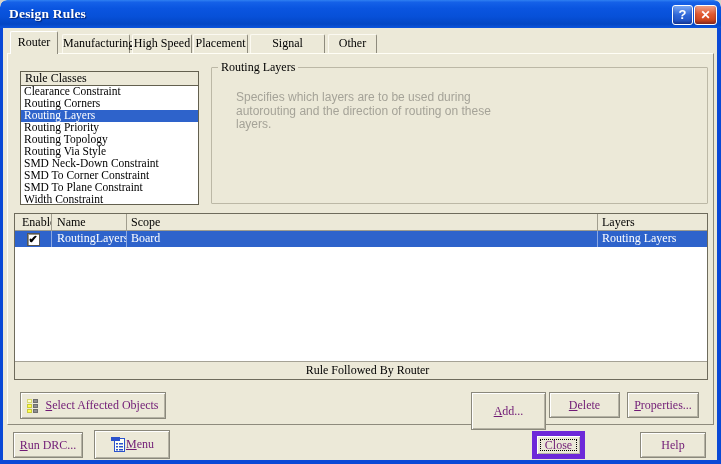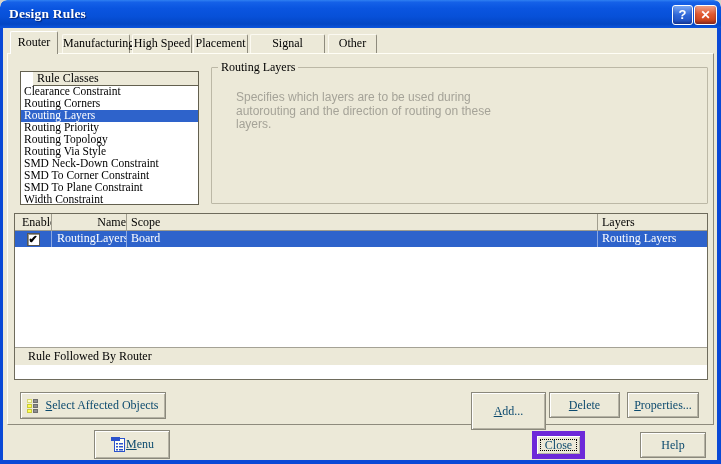--- a/index.html
+++ b/index.html
@@ -58,21 +58,21 @@
     z-index:2;
   }
 
   
   .rule-list{
     position:absolute;left:12px;top:17px;width:179px;height:134px;
     background:#fff;border:1px solid #63604f;
   }
   .rule-list-header{
     height:14px;background:#ece9d8;border-bottom:1px solid #63604f;
-    padding-left:4px;line-height:13px;font-size:12px;margin-left:12px;
+    padding-left:4px;line-height:13px;font-size:12px;
   }
   .rule-item{height:12px;line-height:11.5px;padding-left:3px;font-size:11.5px;white-space:nowrap;cursor:default;}
   .rule-item.sel{background:#2e63cb;color:#fff;}
 
   
   .groupbox{
     position:absolute;left:203px;top:13px;width:497px;height:137px;
     border:1px solid #bcb8a6;border-radius:1px;
   }
   .groupbox-legend{
@@ -85,45 +85,45 @@
   }
 
   
   .rules-table{
     position:absolute;left:6px;top:159px;width:694px;height:167px;
     background:#fff;border:1px solid #6e6b5c;
   }
   .tbl-header{display:flex;height:17px;background:#ece9d8;border-bottom:1px solid #9e9c8e;}
   .tbl-header .th{border-right:1px solid #a19e8f;line-height:16px;font-size:12px;overflow:hidden;}
   .th-enabled{width:37px;padding-left:7px;}
-  .th-name{width:75px;padding-left:5px;text-align:right;}
+  .th-name{width:75px;padding-left:5px;}
   .th-scope{width:471px;padding-left:4px;}
   .th-layers{width:109px;padding-left:4px;border-right:none!important;}
   .tbl-row{display:flex;height:16px;background:#2e63cb;color:#fff;cursor:default;}
   .tbl-row .td{border-right:1px solid rgba(255,255,255,.45);line-height:15px;font-size:12px;overflow:hidden;}
   .td-enabled{width:37px;display:flex;align-items:center;justify-content:center;}
   .td-name{width:75px;padding-left:5px;}
   .td-scope{width:471px;padding-left:4px;}
   .td-layers{width:109px;padding-left:4px;border-right:none!important;}
   .checkbox{
     width:13px;height:13px;background:#fff;border:1px solid #555;
     box-shadow:inset 1px 1px 0 #9a9789;
     color:#000;font-size:11px;line-height:11px;text-align:center;font-weight:bold;cursor:default;
   }
   .tbl-footer{
-    position:absolute;left:0;bottom:14px;width:692px;height:18px;
+    position:absolute;left:0;bottom:0;width:692px;height:18px;
     background:#ece9d8;border-top:1px solid #a5a295;
-    line-height:17px;padding-left:13px;font-size:12px;
+    line-height:17px;padding-left:13px;font-size:12px;text-align:center;
   }
 
   
   .btn{
     position:absolute;background:#ece9d8;border:1px solid #8a887b;
     box-shadow:inset 1px 1px 0 #fff,inset -1px -1px 0 #b5b2a4;
-    font-family:"Liberation Serif","DejaVu Serif",serif;font-size:12px;color:#0c4a6e;
+    font-family:"Liberation Serif","DejaVu Serif",serif;font-size:12px;color:#701a75;
     display:flex;align-items:center;justify-content:center;cursor:default;white-space:nowrap;
   }
   .mn{text-decoration:underline;}
   .btn-select{left:12px;top:338px;width:146px;height:27px;gap:5px;}
   .btn-add{left:463px;top:338px;width:75px;height:38px;}
   .btn-delete{left:541px;top:338px;width:71px;height:26px;}
   .btn-props{left:619px;top:338px;width:72px;height:26px;}
   .btn-rundrc{left:13px;top:432px;width:70px;height:26px;}
   .btn-menu{left:94px;top:430px;width:76px;height:29px;}
   .btn-close2{
@@ -225,20 +225,23 @@
       <span><span class="mn">A</span><span>dd...</span></span>
     </div>
     <div class="btn btn-delete">
       <span><span class="mn">D</span><span>elete</span></span>
     </div>
     <div class="btn btn-props">
       <span><span class="mn">P</span><span>roperties...</span></span>
     </div>
   </div>
 
+  <div class="btn btn-rundrc">
+    <span><span class="mn">R</span><span>un DRC...</span></span>
+  </div>
   <div class="btn btn-menu">
     <svg width="16" height="17" viewBox="0 0 16 17">
       <rect x="4.5" y="2.5" width="10" height="13" fill="#fffff4" stroke="#2b52cc"></rect>
       <rect x="1" y="1" width="9" height="4" fill="#2b52cc"></rect>
       <rect x="6" y="7" width="2" height="1.5" fill="#2b52cc"></rect>
       <rect x="9" y="7" width="4" height="1.5" fill="#2b52cc"></rect>
       <rect x="6" y="10" width="2" height="1.5" fill="#2b52cc"></rect>
       <rect x="9" y="10" width="4" height="1.5" fill="#2b52cc"></rect>
       <rect x="6" y="13" width="2" height="1.5" fill="#2b52cc"></rect>
       <rect x="9" y="13" width="4" height="1.5" fill="#2b52cc"></rect>

